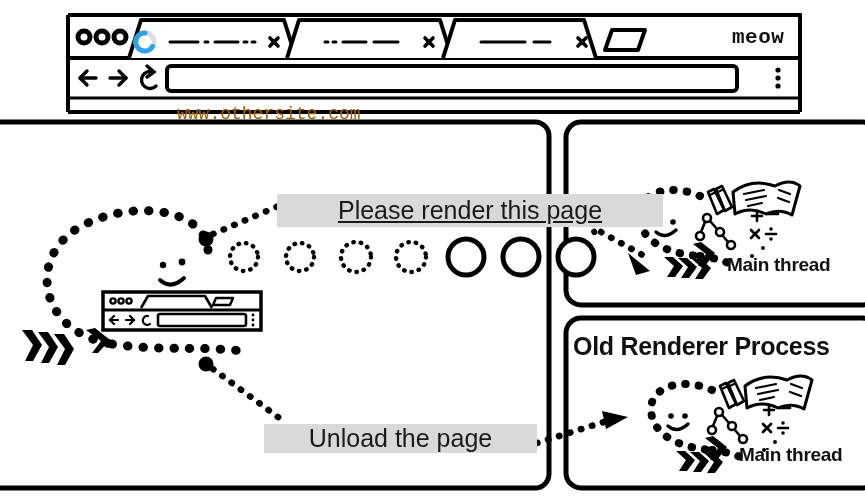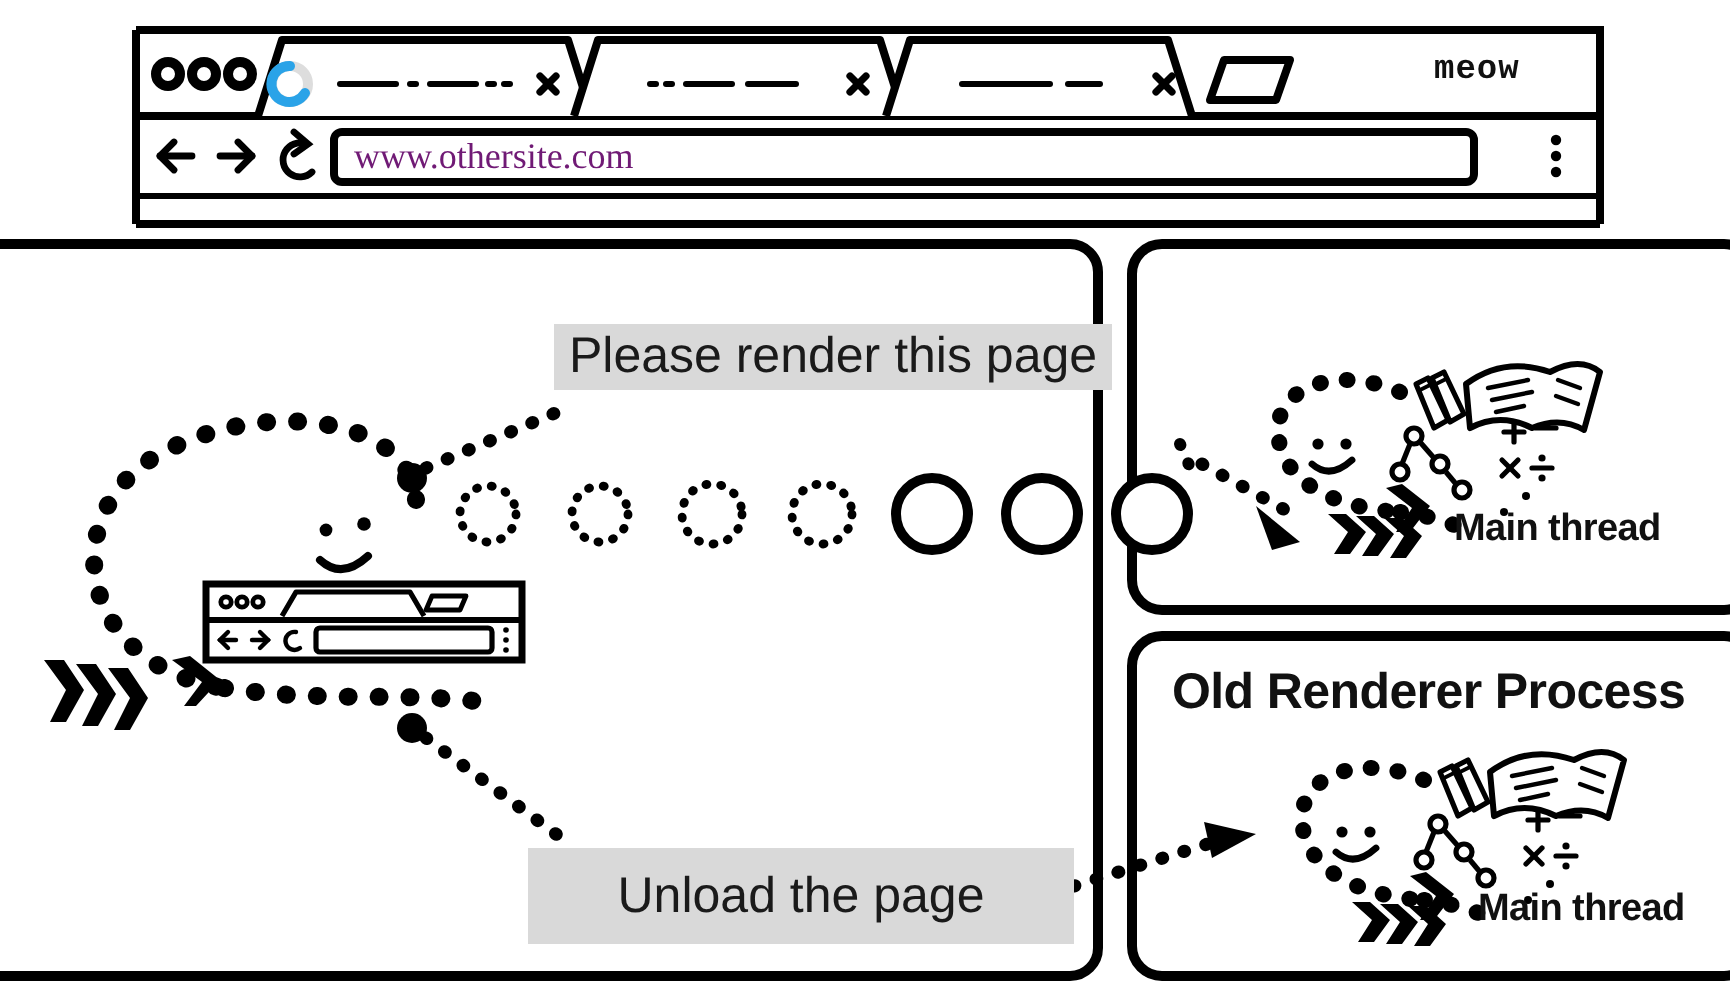--- a/index.html
+++ b/index.html
@@ -1,22 +1,22 @@
 <!DOCTYPE html>
 <html><head>
 <meta charset="utf-8">
 <style>
   html,body{margin:0;padding:0;background:#ffffff;}
   body{width:865px;height:504px;overflow:hidden;font-family:"Liberation Sans",sans-serif;}
   #stage{position:relative;width:865px;height:504px;background:#fff;}
   svg.layer{position:absolute;left:0;top:0;width:865px;height:504px;}
   .ttl{position:absolute;font-family:"Liberation Sans",sans-serif;font-weight:700;
        color:#111;letter-spacing:-0.3px;white-space:nowrap;}
-  .lbl{position:absolute;font-family:Liberation Serif, serif;font-weight:400;
-       color:#701a75;white-space:nowrap;}
+  .lbl{position:absolute;font-family:Liberation Mono, monospace;font-weight:400;
+       color:#a16207;white-space:nowrap;margin-top:36px;}
   .chip{position:absolute;background:#D9D9D9;color:#1a1a1a;white-space:nowrap;
         font-family:"Liberation Sans",sans-serif;font-weight:400;
         display:flex;align-items:center;justify-content:center;}
   .mono{font-family:"Liberation Mono",monospace;font-weight:700;letter-spacing:0.5px;}
 </style>
 </head>
 <body>
 
 <div id="stage">
 
@@ -325,30 +325,30 @@
           <line x1="778" y1="428" x2="788" y2="428"></line>
         </g>
         <circle cx="783" cy="423" r="1.8" stroke="none"></circle>
         <circle cx="783" cy="433" r="1.8" stroke="none"></circle>
         <circle cx="775" cy="442" r="2" stroke="none"></circle>
         <circle cx="764" cy="450" r="2" stroke="none"></circle>
       </g>
     </g>
   </svg>
 
-  <div class="ttl mono" style="left:717px;top:26px;font-size:17px;">meow</div>
+  <div class="ttl mono" style="left:732px;top:26px;font-size:21px;">meow</div>
 
   <div class="lbl" style="left:177px;top:68px;font-size:18px;" title="Search or type URL">www.othersite.com</div>
 
 
 
-  <div class="ttl" style="left:586px;top:332px;font-size:25px;">Old Renderer Process</div>
+  <div class="ttl" style="left:573px;top:332px;font-size:25px;">Old Renderer Process</div>
 
 
   <div class="ttl" style="left:727px;top:254px;font-size:19px;font-weight:600;">Main thread</div>
 
   <div class="ttl" style="left:739px;top:444px;font-size:19px;font-weight:600;">Main thread</div>
 
-  <div class="chip" style="left:277px;top:162px;width:279px;height:33px;font-size:25px;">Please render this page</div>
-
-  <div class="chip" style="left:264px;top:424px;width:273px;height:48px;font-size:25px;">Unload the page</div>
+  <div class="chip" style="left:277px;top:194px;width:386px;height:33px;font-size:25px;text-decoration:underline;">Please render this page</div>
+
+  <div class="chip" style="left:264px;top:424px;width:273px;height:29px;font-size:25px;">Unload the page</div>
 
 </div>
 
 </body></html>

